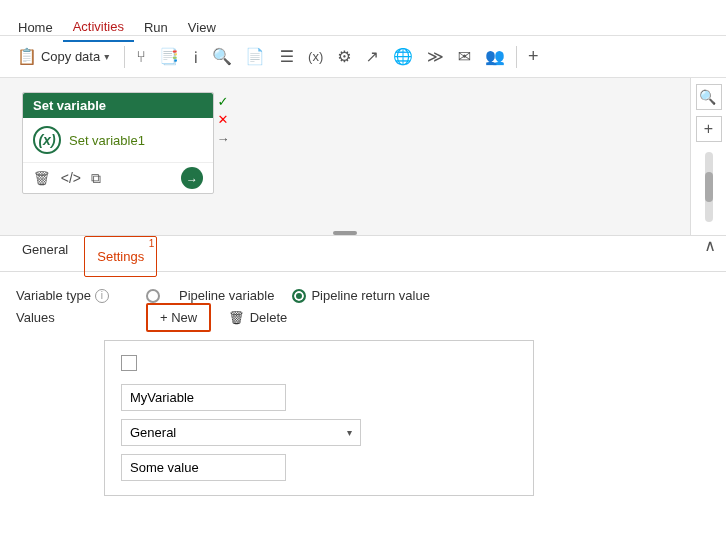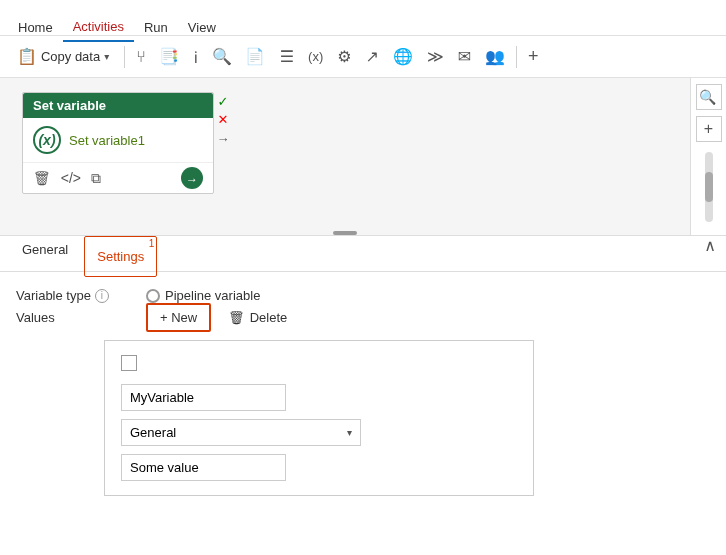--- a/index.html
+++ b/index.html
@@ -93,23 +93,27 @@
 </div>
 
 <div style="padding:16px 16px; background:#fff;">
   
   <div style="display:flex; align-items:center; margin-bottom:0;">
     <div style="width:130px; font-size:13px; color:#333; display:flex; align-items:center; gap:4px;">
       <span>Variable type</span>
       <div style="width:14px; height:14px; border:1px solid #999; border-radius:50%; display:flex; align-items:center; justify-content:center; font-size:10px; color:#999; cursor:pointer;">i</div>
     </div>
     <div style="display:flex; align-items:center; gap:18px;">
-      <label style="display:flex; align-items:center; gap:5px; font-size:13px; color:#333; cursor:pointer;">
+      <label style="display:flex; align-items:center; gap:19px; font-size:13px; color:#333; cursor:pointer;">
         <div style="width:14px; height:14px; border:2px solid #999; border-radius:50%; flex-shrink:0;"></div>
         <span>Pipeline variable</span>
+      </label>
+      <label style="display:flex; align-items:center; gap:5px; font-size:13px; color:#333; cursor:pointer;">
+        <div style="width:14px; height:14px; border:2px solid #217346; border-radius:50%; flex-shrink:0; background:#217346; box-shadow: inset 0 0 0 2px #fff;"></div>
+        <span>Pipeline return value</span>
       </label>
     </div>
   </div>
 
   
   <div style="display:flex; align-items:center; margin-bottom:8px;">
     <div style="width:130px; font-size:13px; color:#333;">Values</div>
     <button style="display:flex; align-items:center; gap:5px; padding:5px 12px; border:2px solid #d83b01; background:#fff; color:#333; font-size:13px; cursor:pointer; border-radius:2px;">+ New</button>
     <button style="display:flex; align-items:center; gap:5px; padding:5px 12px; background:#fff; color:#333; font-size:13px; cursor:pointer; border:1px solid transparent; border-radius:2px; margin-left:4px;">
       <span style="font-size:13px;">🗑</span>

